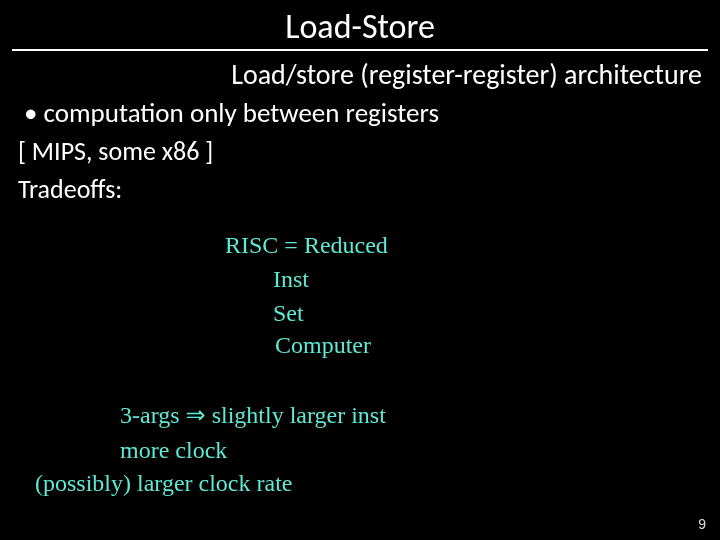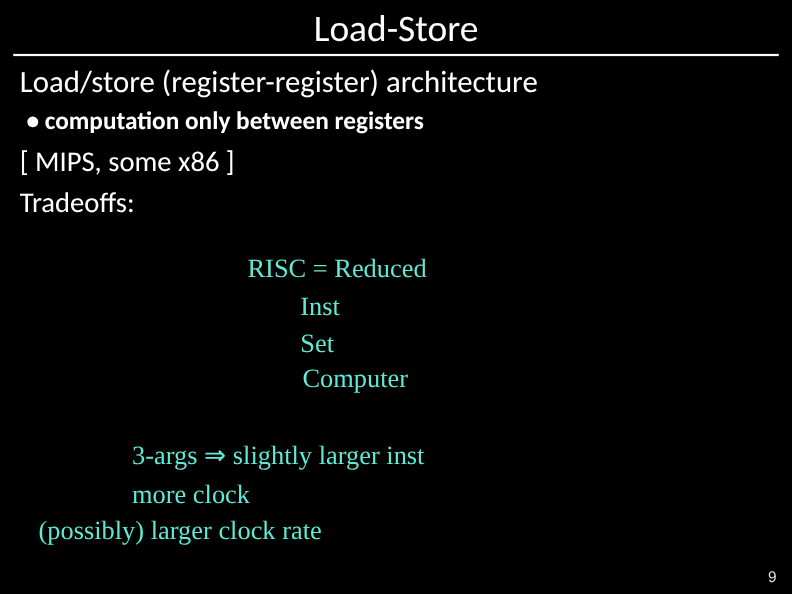--- a/index.html
+++ b/index.html
@@ -19,26 +19,26 @@
   }
   .rule{
     border:none;
     border-top:2px solid #fff;
     margin:2px 12px 6px 12px;
   }
   .sub{
     font-size:28px;
     padding:0 18px;
     margin-top:2px;
+    text-align:right;
   }
   .bullet{
-    font-size:23px;
+    font-size:27px;
     padding:4px 18px 0 42px;
     text-indent:-18px;
-    font-weight:bold;
   }
   .bullet::before{
     content:"• ";
   }
   .line{
     font-size:26px;
     padding:6px 18px 0 18px;
   }
   .hand{
     position:absolute;

